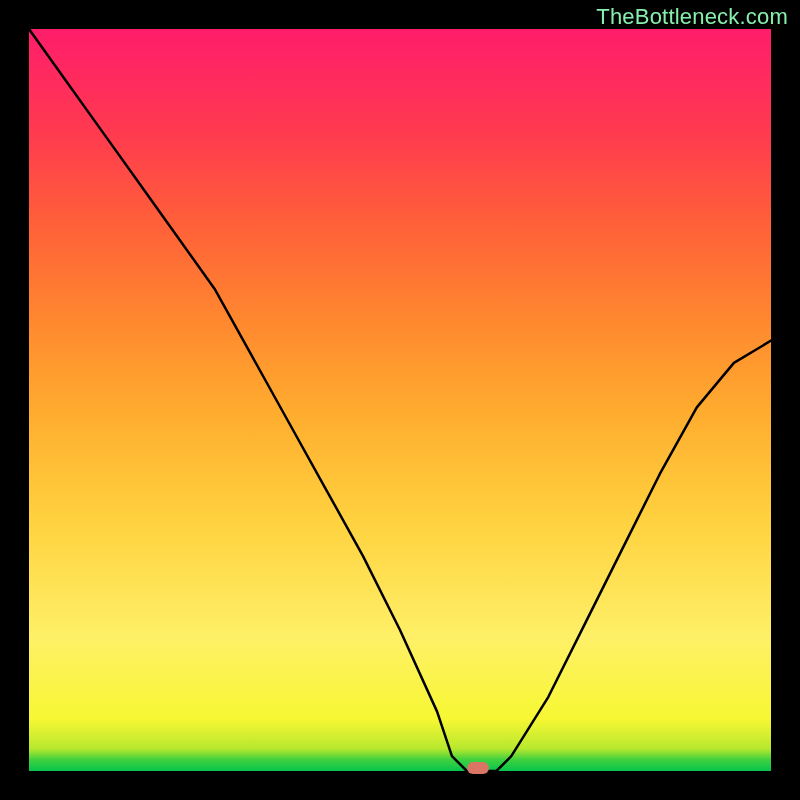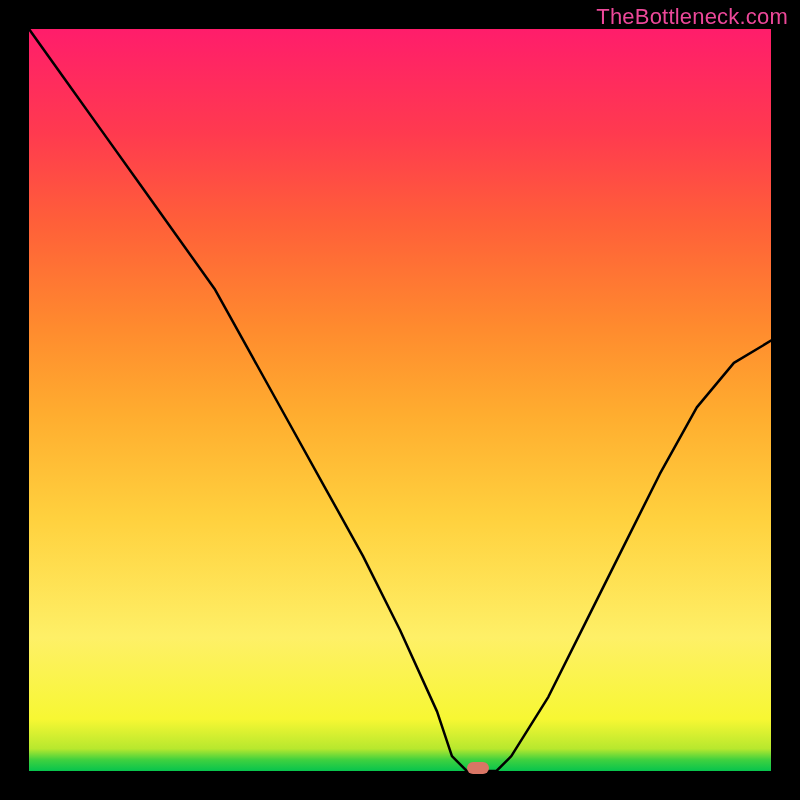--- a/index.html
+++ b/index.html
@@ -14,21 +14,21 @@
   .frame {
     position: relative;
     width: 800px;
     height: 800px;
     background: #000;
   }
   .watermark {
     position: absolute;
     top: 4px;
     right: 12px;
-    color: #ec4899;
+    color: #86efac;
     font-size: 22px;
     letter-spacing: 0.2px;
     z-index: 30;
   }
   
   .plot {
     position: absolute;
     left: 29px;
     top: 29px;
     width: 742px;   

